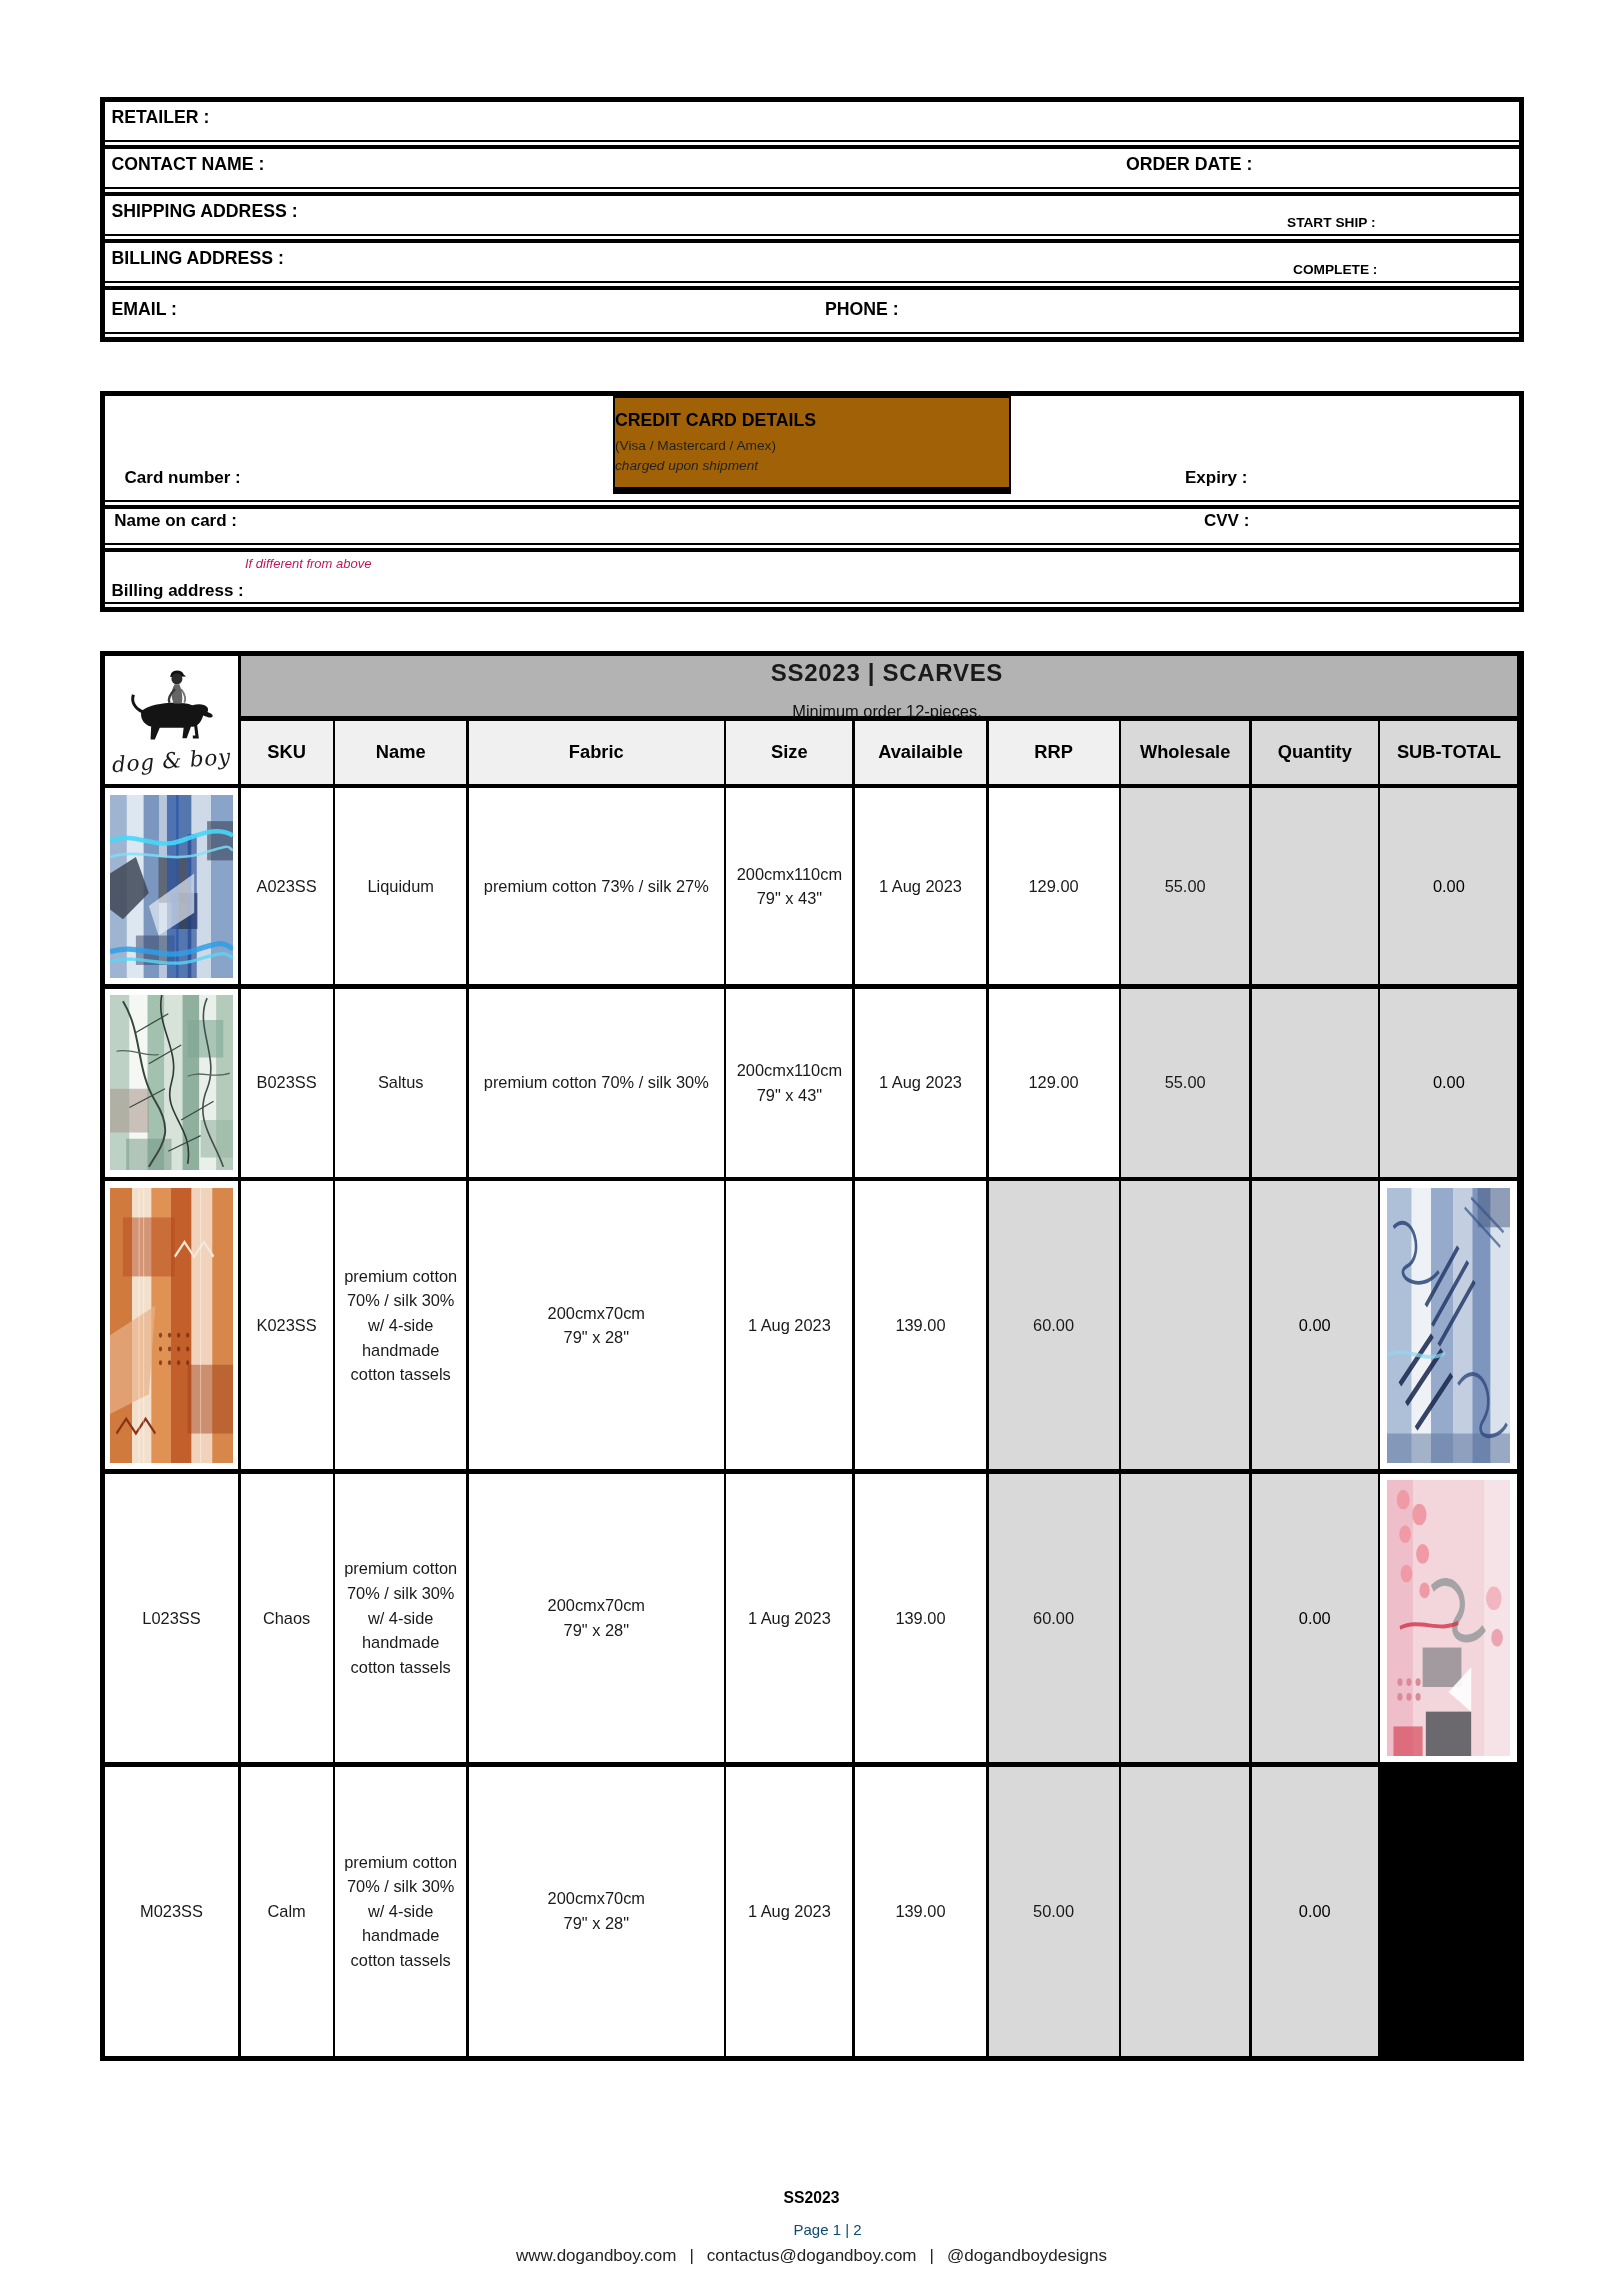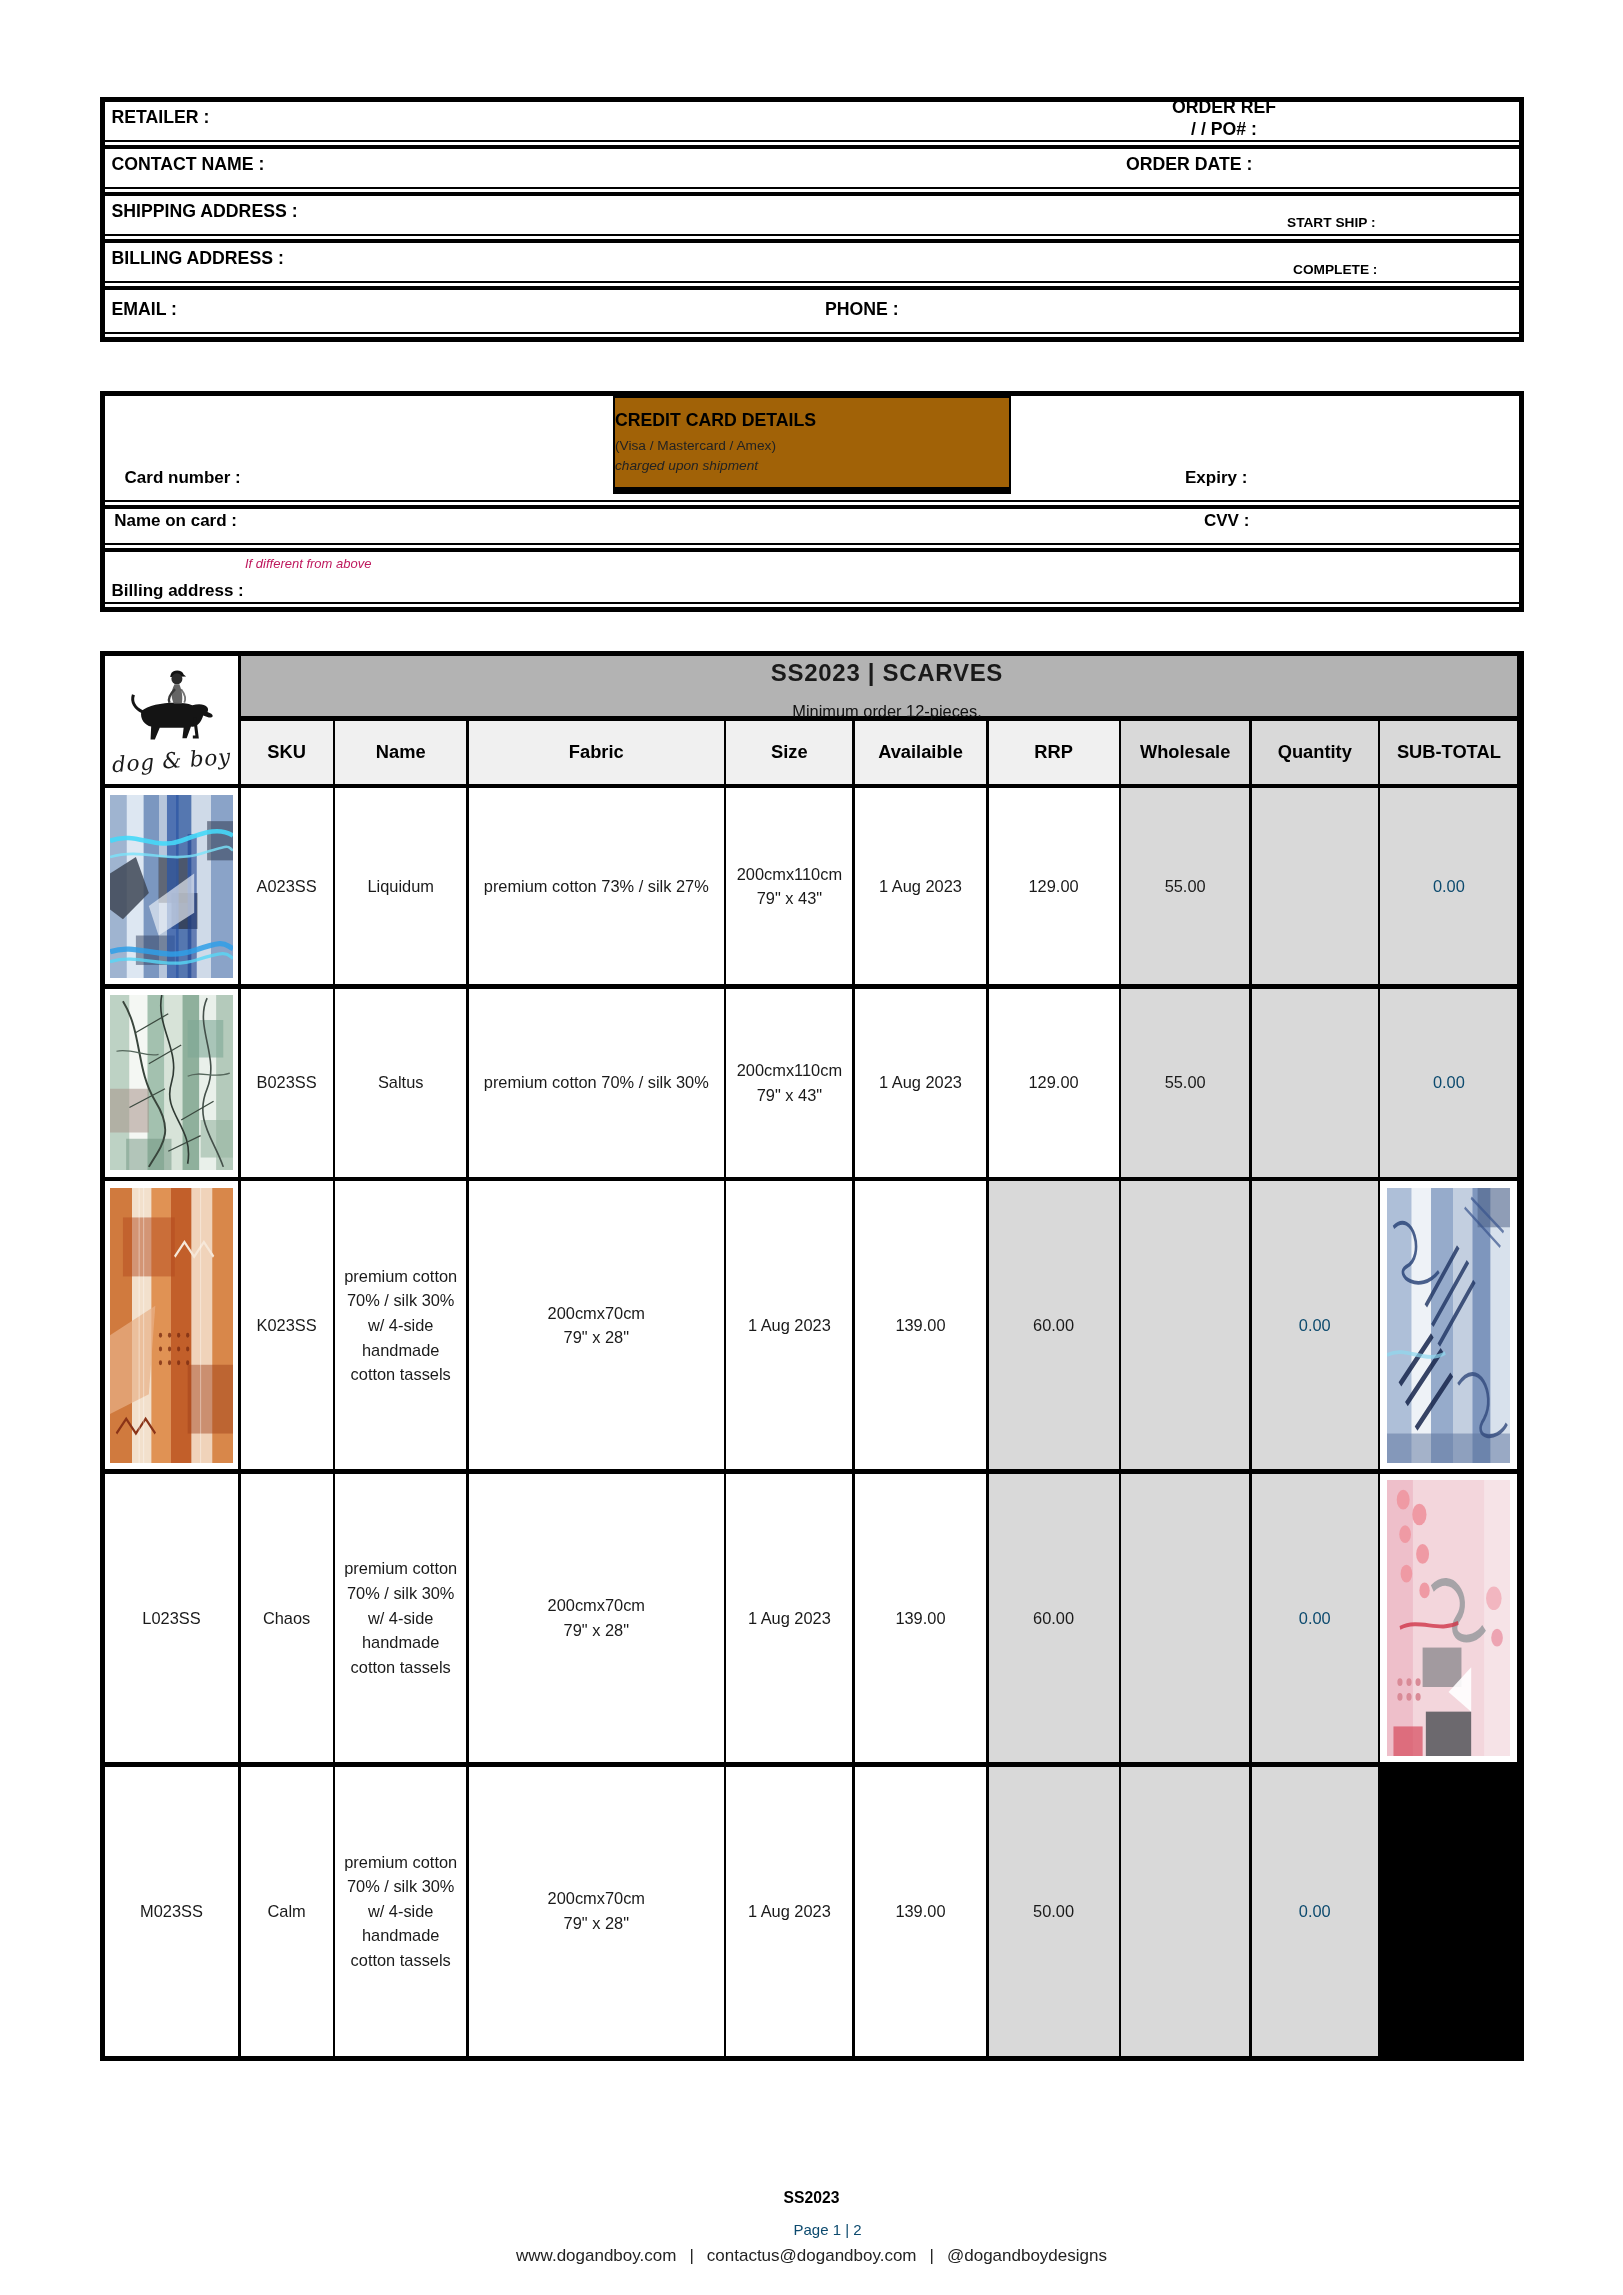--- a/index.html
+++ b/index.html
@@ -46,41 +46,37 @@
   .c.gray { background: #d9d9d9; }
   .head { background: #f0f0f0; font-weight: 700; font-size: 18.3px; color: #000; }
   .head.dark { background: #d9d9d9; }
   .title-cell { grid-column: 2 / 11; grid-row: 1; background: #b3b3b3; flex-direction: column; padding-top: 6.5px; padding-left: 16px; }
   .cat-title { font-weight: 700; font-size: 24px; letter-spacing: 0.7px; }
   .cat-sub { font-size: 16.4px; margin-top: 8.5px; color: #111; }
   .logo-cell { grid-column: 1; grid-row: 1 / 3; background: #fff; flex-direction: column; padding-top: 5.2px; }
   .brand-script { font-family: "DejaVu Serif", "Liberation Serif", serif; font-style: italic; font-size: 21.6px; transform: rotate(-4deg); margin-top: -2.6px; letter-spacing: 0.7px; }
   .img-cell { background: #fff; }
   .scarf { width: 123px; }
-  .subtotal { color: #0c4a6e; }
+  .subtotal { color: #000000; }
   .qty-cell { cursor: text; }
   
   .footer { position: absolute; top: 2189px; left: 0; width: 100%; text-align: center; }
   .f1 { font-weight: 700; font-size: 15.7px; }
   .f2 { font-size: 15px; margin-top: 14px; color: #0c4a6e; padding-left: 32px; }
   .f3 { font-size: 17px; margin-top: 7.9px; color: #222; }
   .f3 span { margin: 0 6.5px; }
 </style>
 </head>
 <body>
 
 <div class="page">
 
   <div class="formbox" id="orderbox">
     <div class="frow">
       <span class="lbl">RETAILER :</span>
-      <div class="order-ref-block">
-        <div>ORDER REF</div>
-        <div>/ / PO# :</div>
-      </div>
       <div class="fill-line"></div>
     </div>
     <div class="frow">
       <span class="lbl">CONTACT NAME :</span>
       <span class="lbl" style="left:1021px;">ORDER DATE :</span>
       <div class="fill-line"></div>
     </div>
     <div class="frow">
       <span class="lbl">SHIPPING ADDRESS :</span>
       <span class="lbl sm" style="left:1182px; bottom:9.2px;">START SHIP :</span>

